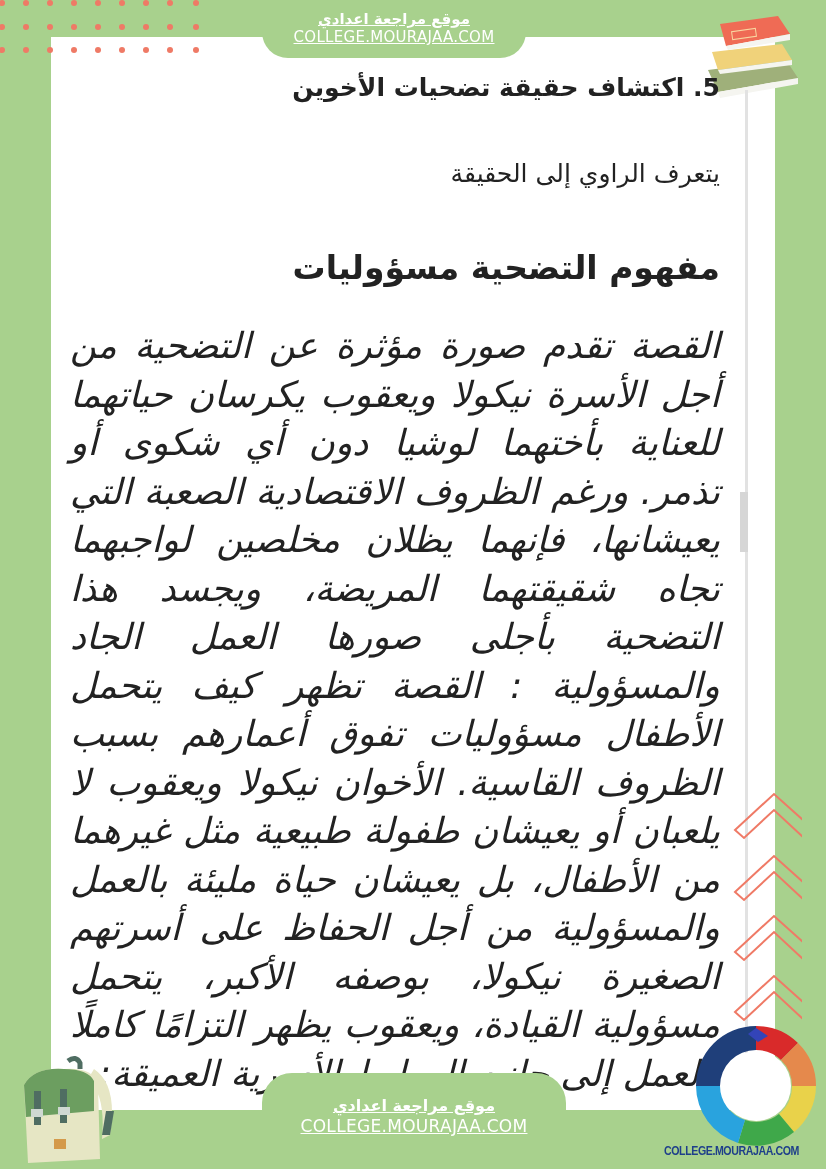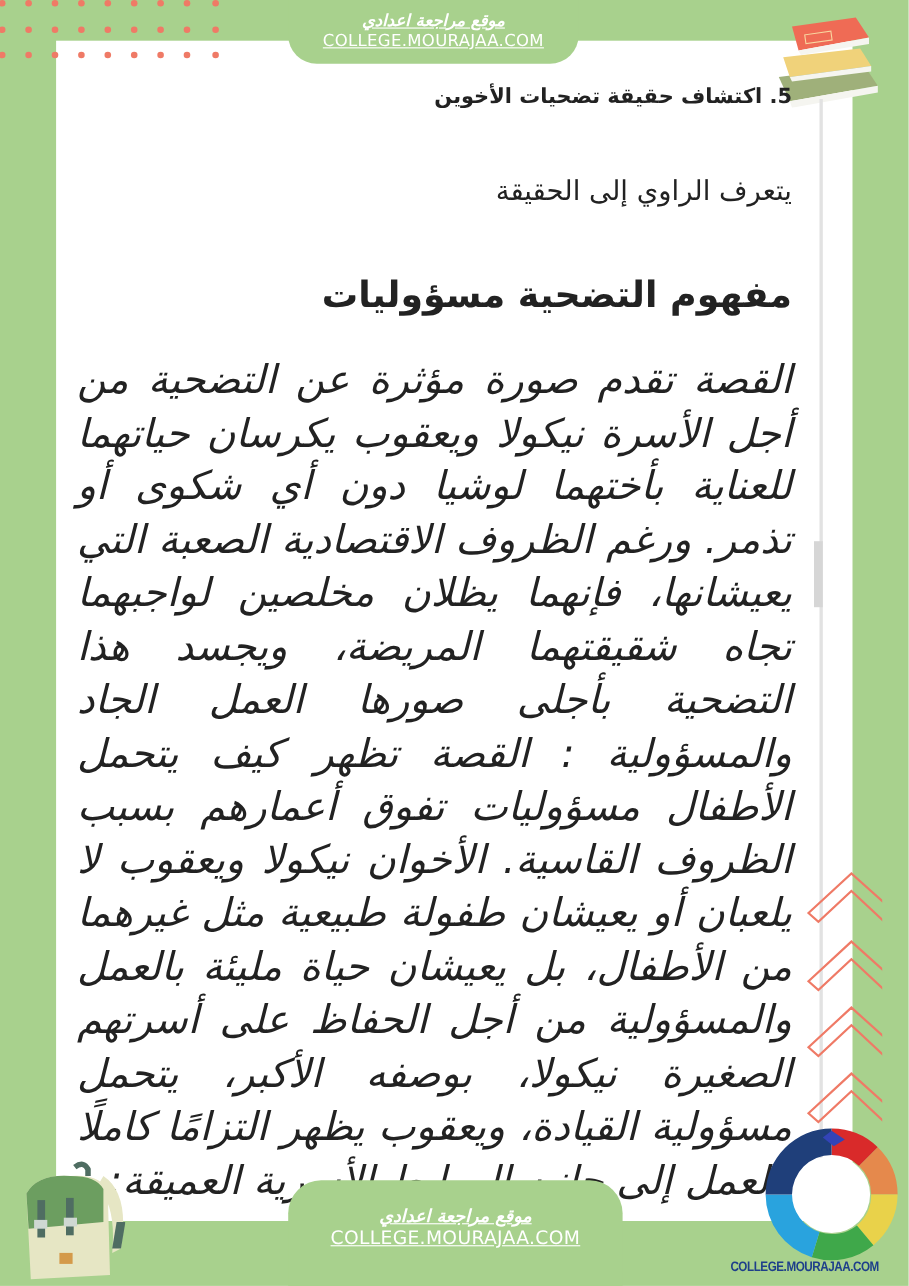--- a/index.html
+++ b/index.html
@@ -2,29 +2,29 @@
 <html><head>
 <meta charset="utf-8">
 <style>
   html, body { margin:0; padding:0; }
   body { width:826px; height:1169px; position:relative; overflow:hidden; background:#a8d18d; font-family:"DejaVu Sans", sans-serif; }
   .panel { position:absolute; left:51px; top:37px; width:724px; height:1073px; background:#ffffff; }
   .dots { position:absolute; left:0; top:0; width:200px; height:60px; }
   .dot { position:absolute; width:6px; height:6px; border-radius:50%; background:#ef7a66; }
   .tab-top { position:absolute; left:262px; top:0; width:264px; height:58px; background:#a8d18d; border-radius:0 0 26px 26px; text-align:center; color:#fff; }
   .tab-bottom { position:absolute; left:262px; top:1073px; width:304px; height:96px; background:#a8d18d; border-radius:30px 30px 0 0; text-align:center; color:#fff; }
-  .tab-ar { font-size:15px; font-weight:bold; text-decoration:underline; direction:rtl; line-height:18px;font-style:italic; }
+  .tab-ar { font-size:15px; font-weight:bold; text-decoration:underline; direction:rtl; line-height:18px; }
   .tab-en { font-size:15px; text-decoration:underline; line-height:18px; letter-spacing:0.3px; }
   .tab-top .tab-ar { padding-top:10px; }
   .tab-bottom .tab-ar { padding-top:24px; font-size:16px; }
   .tab-bottom .tab-en { font-size:17px; line-height:22px; }
   .scrollbar { position:absolute; left:745px; top:90px; width:3px; height:1020px; background:#e2e2e2; }
   .thumb { position:absolute; left:740px; top:492px; width:8px; height:60px; background:#d6d6d6; }
   .content { position:absolute; left:70px; top:60px; width:650px; direction:rtl; text-align:right; color:#222; }
-  .h-num { font-size:19px; font-weight:bold; margin-top:8px; line-height:40px; }
+  .h-num { font-size:25px; font-weight:bold; margin-top:8px; line-height:40px; }
   .sub { font-size:25px; margin-top:48px; line-height:36px; }
   .h2 { font-size:33px; font-weight:bold; margin-top:54px; line-height:44px; }
   .body-text { font-size:36px; line-height:48.5px; margin-top:32px; text-align:justify; text-align-last:right;font-style:italic; }
   .books { position:absolute; left:698px; top:8px; width:110px; height:90px; }
   .chevrons { position:absolute; left:732px; top:790px; width:70px; height:250px; }
   .backpack { position:absolute; left:14px; top:1055px; width:100px; height:112px; }
   .wheel { position:absolute; left:694px; top:1024px; width:124px; height:124px; }
   .brand { position:absolute; left:664px; top:1144px; width:162px; font-size:12.5px; font-weight:bold; color:#1e3f8a; letter-spacing:-0.5px; font-family:"Liberation Sans", sans-serif; transform:scaleX(0.85); transform-origin:left; white-space:nowrap; }
 </style>
 </head>

